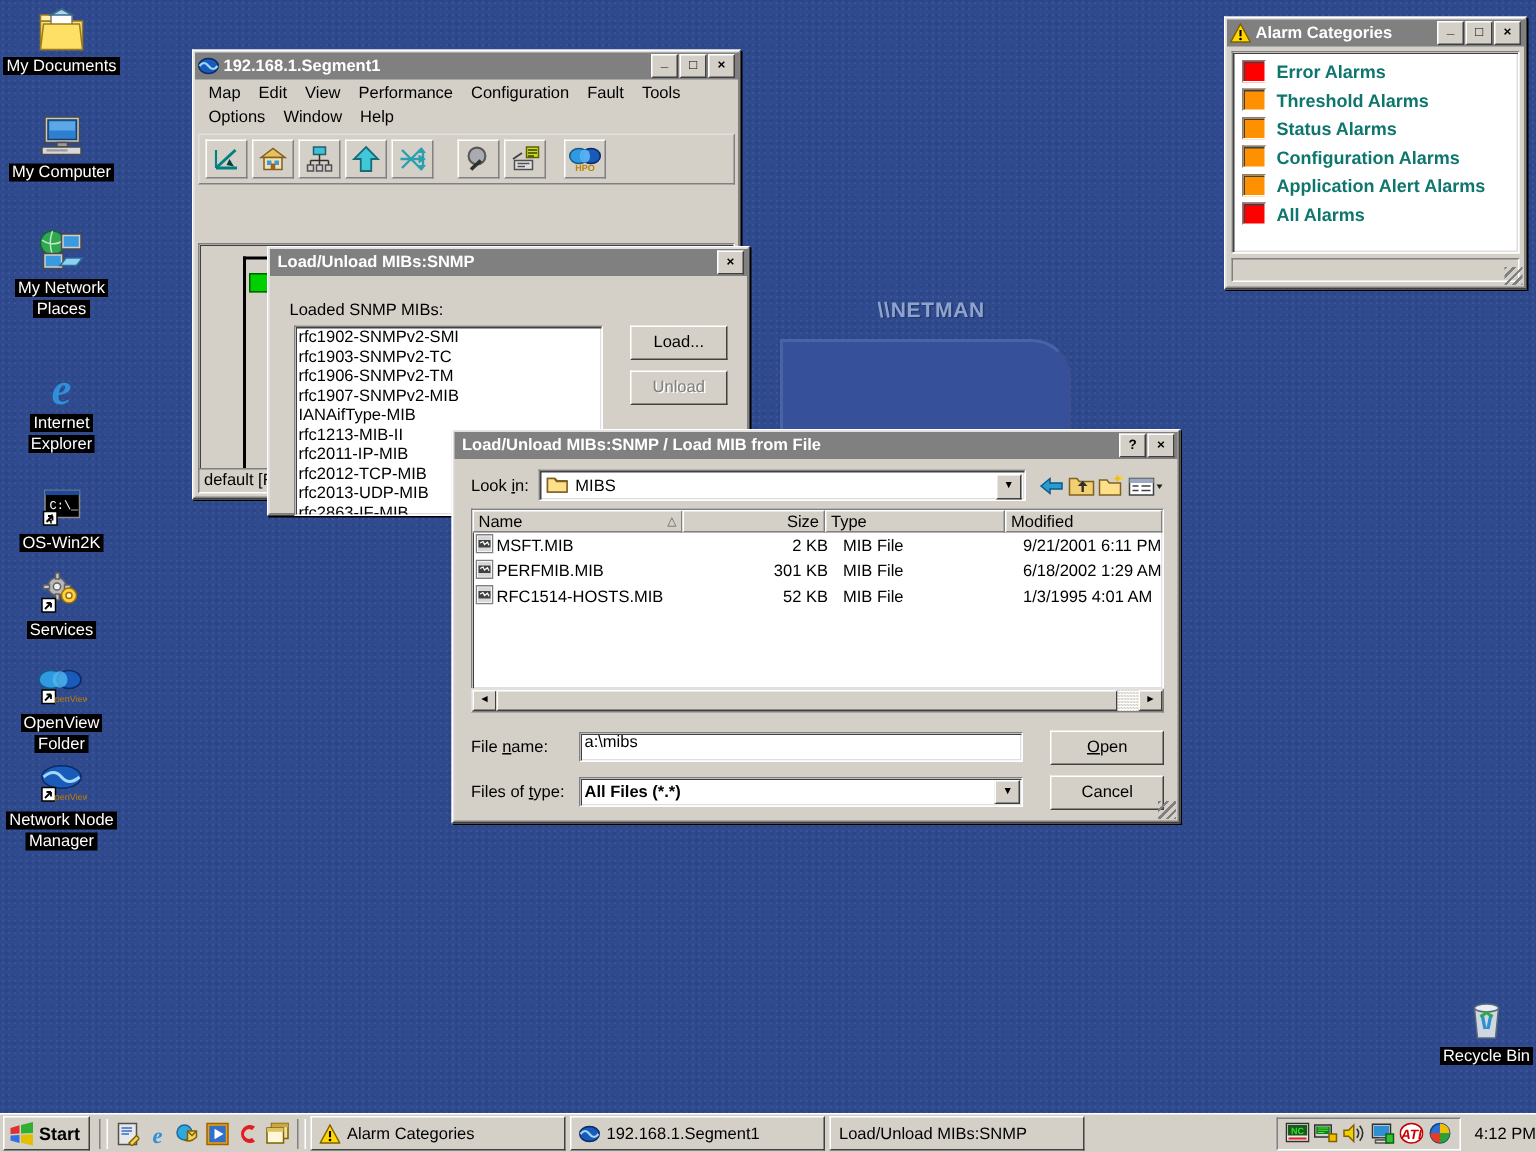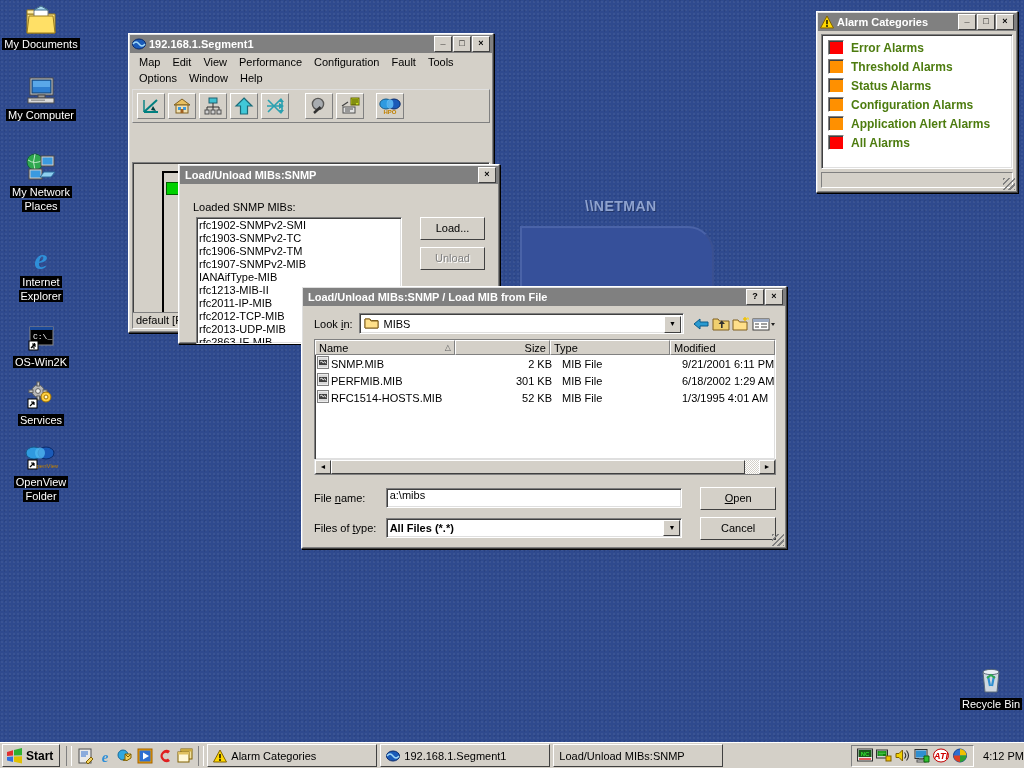--- a/index.html
+++ b/index.html
@@ -94,21 +94,21 @@
     border-color:#dfdfdf #808080 #808080 #dfdfdf;display:flex;align-items:stretch;}
   .sarrow{width:14px;background:#d4d0c8;border:1px solid;
     border-color:#fff #404040 #404040 #fff;font-size:7px;line-height:11px;text-align:center;cursor:default;}
   .sthumb{background:#d4d0c8;border:1px solid;border-color:#fff #404040 #404040 #fff;}
   .strack{flex:1;background:repeating-conic-gradient(#d4d0c8 0 25%, #fff 0 50%) 0 0/2px 2px;}
   
   #alarm-win{left:816px;top:11px;width:200px;height:180px;}
   .alarm-item{display:flex;align-items:center;padding:2px 0 2px 6px;}
   .sw{width:14px;height:13px;border:1px solid;border-color:#808080 #fff #fff #808080;
       box-shadow:inset 1px 1px 0 #404040;margin-right:7px;}
-  .alarm-item span{font-size:12px;font-weight:bold;color:#4d7c0f;}
+  .alarm-item span{font-size:12px;font-weight:bold;color:#0f766e;}
   
   #taskbar{position:absolute;left:0;bottom:0;width:1024px;height:26px;background:#d4d0c8;
      border-top:1px solid #fff;display:flex;align-items:center;box-sizing:border-box;}
   #start{height:21px;margin:0 3px 0 2px;padding:0 6px 0 3px;display:flex;align-items:center;
      gap:3px;font-weight:bold;font-size:12px;background:#d4d0c8;border:1px solid;
      border-color:#fff #404040 #404040 #fff;cursor:default;}
   .vsep{width:4px;height:20px;border-left:1px solid #808080;border-right:1px solid #fff;margin:0 3px;}
   .qlbtn{width:20px;height:20px;display:flex;align-items:center;justify-content:center;cursor:default;}
   .taskbtn{height:21px;display:flex;align-items:center;gap:4px;padding:0 5px;margin-right:3px;
      background:#d4d0c8;border:1px solid;border-color:#fff #404040 #404040 #fff;
@@ -223,20 +223,33 @@
         <ellipse cx="16" cy="11" rx="5" ry="5.5" fill="#4fb8f0" opacity=".8"></ellipse>
         <rect x="4" y="18" width="9" height="9" fill="#fff" stroke="#000"></rect>
         <path d="M6 25 L10 21 M10 21 L7 21 M10 21 L10 24" stroke="#000" fill="none" stroke-width="1.2"></path>
         <text x="24" y="26" font-size="6" fill="#c08000" text-anchor="middle" font-family="Liberation Sans, sans-serif">penView</text>
       </svg>
     </div>
     <span class="cap">OpenView</span>
     <span class="cap">Folder</span>
   </div>
 
+  <div class="dicon" style="left:0px;top:505px;">
+    <div class="glyph">
+      <svg width="34" height="32" viewBox="0 0 34 32">
+        <ellipse cx="17" cy="11" rx="13" ry="7.5" fill="#1a5ab8" stroke="#0a2a6a"></ellipse>
+        <path d="M5 11 Q12 5 17 11 Q22 17 29 11" stroke="#9fd8f8" fill="none" stroke-width="2"></path>
+        <rect x="4" y="18" width="9" height="9" fill="#fff" stroke="#000"></rect>
+        <path d="M6 25 L10 21 M10 21 L7 21 M10 21 L10 24" stroke="#000" fill="none" stroke-width="1.2"></path>
+        <text x="24" y="26" font-size="6" fill="#c08000" text-anchor="middle" font-family="Liberation Sans, sans-serif">penView</text>
+      </svg>
+    </div>
+    <span class="cap">Network Node</span>
+    <span class="cap">Manager</span>
+  </div>
 
   <div class="dicon" style="left:950px;top:662px;">
     <div class="glyph">
       <svg width="34" height="32" viewBox="0 0 34 32">
         <path d="M9 8 L25 8 L23 28 L11 28 Z" fill="#cfd8e0" stroke="#5a6a7a"></path>
         <ellipse cx="17" cy="8" rx="8" ry="2.6" fill="#e8eef4" stroke="#5a6a7a"></ellipse>
         <path d="M14 12 L16 22 M20 12 L18 22" stroke="#2f8fd0" stroke-width="2.2" fill="none"></path>
         <path d="M13 14 L17 11 L21 14" stroke="#2fa84f" stroke-width="2" fill="none"></path>
       </svg>
     </div>
@@ -462,21 +475,21 @@
 
         <div class="filerow">
           <span style="width:14px;display:inline-block;">
             <svg width="12" height="13" viewBox="0 0 12 13">
               <rect x="0.5" y="0.5" width="11" height="12" fill="#fff" stroke="#808080"></rect>
               <rect x="1.5" y="1.5" width="9" height="10" fill="#d8d8d8"></rect>
               <path d="M2 4 L10 4 L10 9 L2 9 Z" fill="#404040"></path>
               <path d="M3 6 L5 5 L6 7 L8 5.5 L9 7.5" stroke="#fff" fill="none" stroke-width="0.8"></path>
             </svg>
           </span>
-          <span style="width:126px;">SNMP.MIB</span>
+          <span style="width:126px;">MSFT.MIB</span>
           <span style="width:95px;text-align:right;padding-right:4px;">2 KB</span>
           <span style="width:120px;padding-left:6px;">MIB File</span>
           <span>9/21/2001 6:11 PM</span>
         </div>
 
         <div class="filerow">
           <span style="width:14px;display:inline-block;">
             <svg width="12" height="13" viewBox="0 0 12 13">
               <rect x="0.5" y="0.5" width="11" height="12" fill="#fff" stroke="#808080"></rect>
               <rect x="1.5" y="1.5" width="9" height="10" fill="#d8d8d8"></rect>

